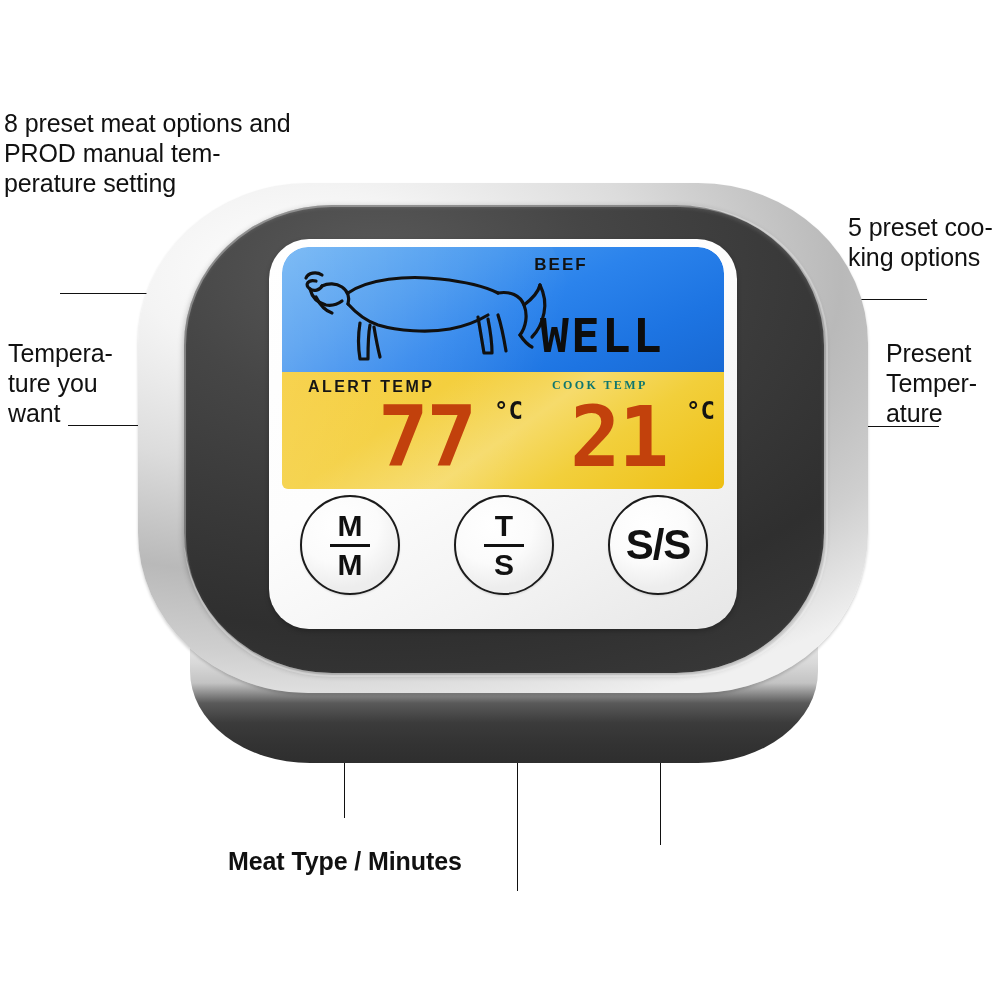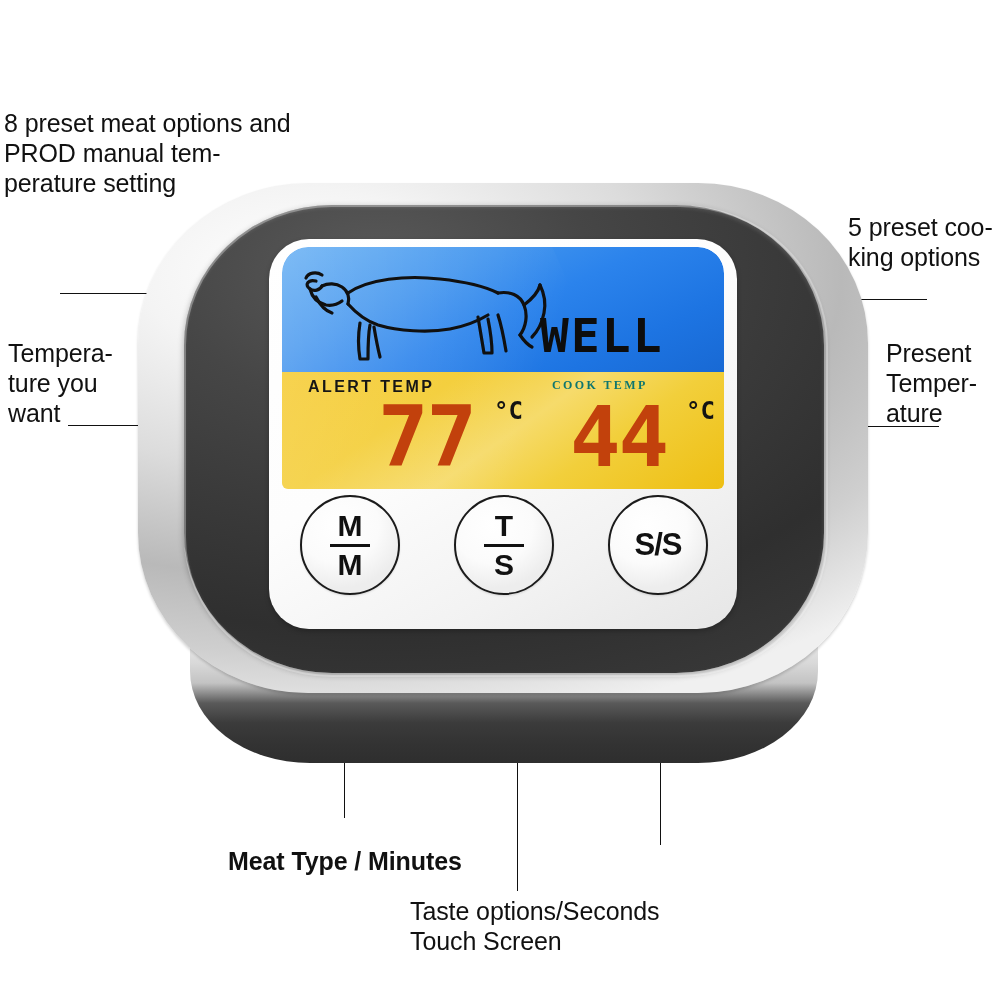--- a/index.html
+++ b/index.html
@@ -160,21 +160,21 @@
     display:flex;align-items:center;justify-content:center;
     box-shadow:0 1px 2px rgba(0,0,0,.12);
   }
   .btn.b1{left:18px;}
   .btn.b2{left:172px;}
   .btn.b3{left:326px;}
   .frac{display:flex;flex-direction:column;align-items:center;line-height:1;}
   .frac .t{font-size:30px;font-weight:bold;color:#111;}
   .frac .bar{width:40px;height:3px;background:#111;margin:3px 0;}
   .frac .b{font-size:30px;font-weight:bold;color:#111;}
-  .ss{font-size:31px;font-weight:bold;color:#111;letter-spacing:-1px;}
+  .ss{font-size:42px;font-weight:bold;color:#111;letter-spacing:-1px;}
 </style>
 </head>
 <body>
 
 <div id="stage">
 
   <div class="anno" style="left:4px;top:108px;width:320px;">8 preset meat options and
 PROD manual tem-
 perature setting</div>
 
@@ -182,22 +182,20 @@
 king options</div>
 
   <div class="anno" style="left:8px;top:338px;width:150px;"><span>Tempera-<br>ture you<br>want</span></div>
 
   <div class="anno right" style="left:886px;top:338px;width:130px;">Present
 Temper-
 ature</div>
 
   <div class="anno" style="left:228px;top:846px;width:300px;font-weight:bold;">Meat Type / Minutes</div>
 
-  <div class="anno" style="left:410px;top:896px;width:340px;">Taste options/Seconds
-Touch Screen</div>
 
 
   <div class="lead-h" style="left:60px;top:293px;width:258px;"></div>
   <div class="lead-h" style="left:645px;top:299px;width:282px;"></div>
   <div class="lead-h" style="left:68px;top:425px;width:284px;"></div>
   <div class="lead-h" style="left:697px;top:426px;width:242px;"></div>
 
   <div class="lead-v" style="left:344px;top:528px;height:290px;"></div>
   <div class="lead-v" style="left:517px;top:533px;height:358px;"></div>
   <div class="lead-v" style="left:660px;top:527px;height:318px;"></div>
@@ -211,20 +209,21 @@
     <div class="shell"></div>
     <div class="bezel"></div>
     <div class="bezel-rim"></div>
     <div class="face"></div>
 
     <div class="lcd">
 
       <div class="lcd-blue">
         <div class="gloss"></div>
 
+        <div class="lcd-beef">BEEF</div>
 
         <svg class="cow" viewBox="0 0 290 104">
           <g fill="none" stroke="#101010" stroke-width="3.2" stroke-linecap="round" stroke-linejoin="round">
 
             <path d="M18 16 C10 14 6 20 12 24 C16 27 22 25 24 21"></path>
             <path d="M24 10 C18 6 10 8 8 13"></path>
             <path d="M24 21 C30 18 38 18 44 22 C50 26 52 33 50 39"></path>
             <path d="M12 24 C14 32 20 38 28 40 C34 41 40 39 44 36"></path>
             <path d="M18 32 C22 40 28 46 34 48"></path>
 
@@ -251,21 +250,21 @@
       <div class="lcd-yellow">
         <div class="gloss" style="top:-160px;"></div>
       </div>
 
       <div class="lbl-alert">ALERT TEMP</div>
       <div class="lbl-cook">COOK TEMP</div>
 
       <div class="bignum num-alert">77</div>
       <div class="deg deg-alert">°C</div>
 
-      <div class="bignum num-cook">44</div>
+      <div class="bignum num-cook">21</div>
       <div class="deg deg-cook">°C</div>
     </div>
 
     <div class="btnrow">
 
       <div class="btn b1">
         <div class="frac">
           <span class="t">M</span>
           <span class="bar"></span>
           <span class="b">M</span>

